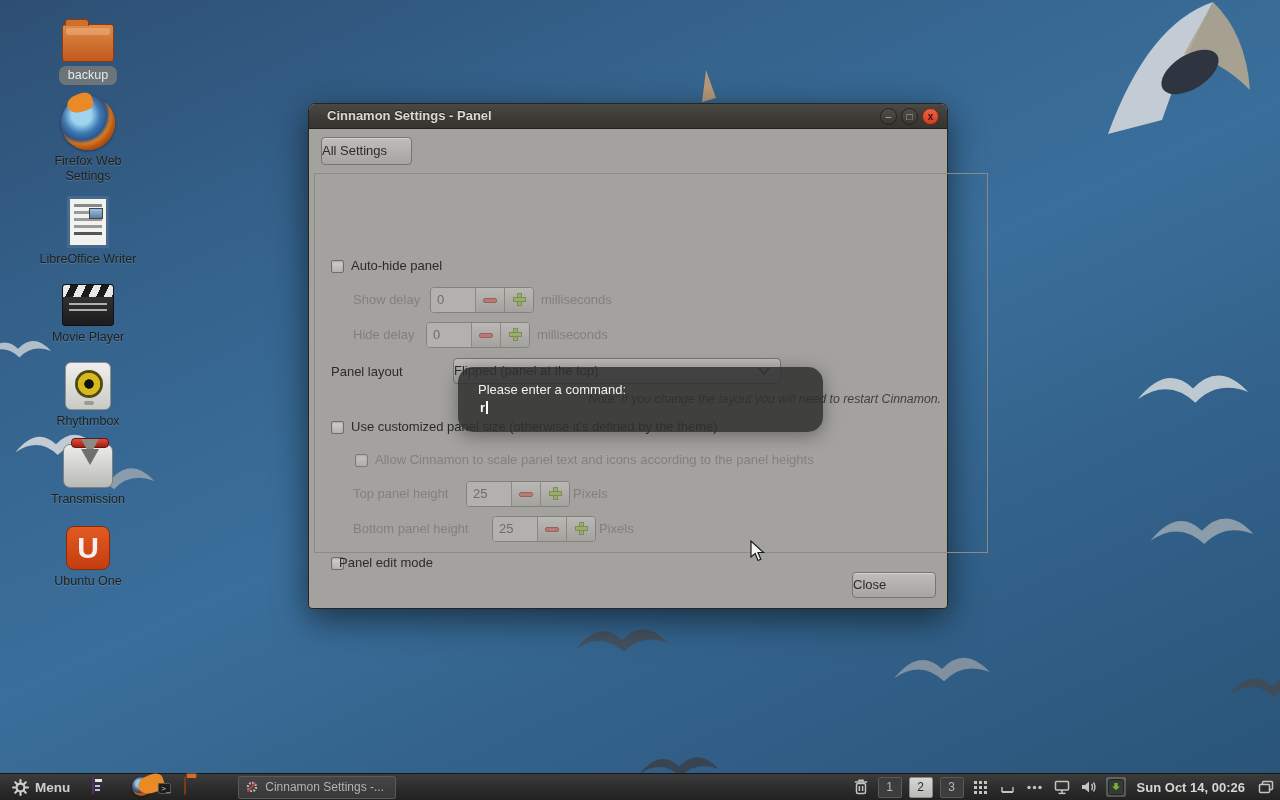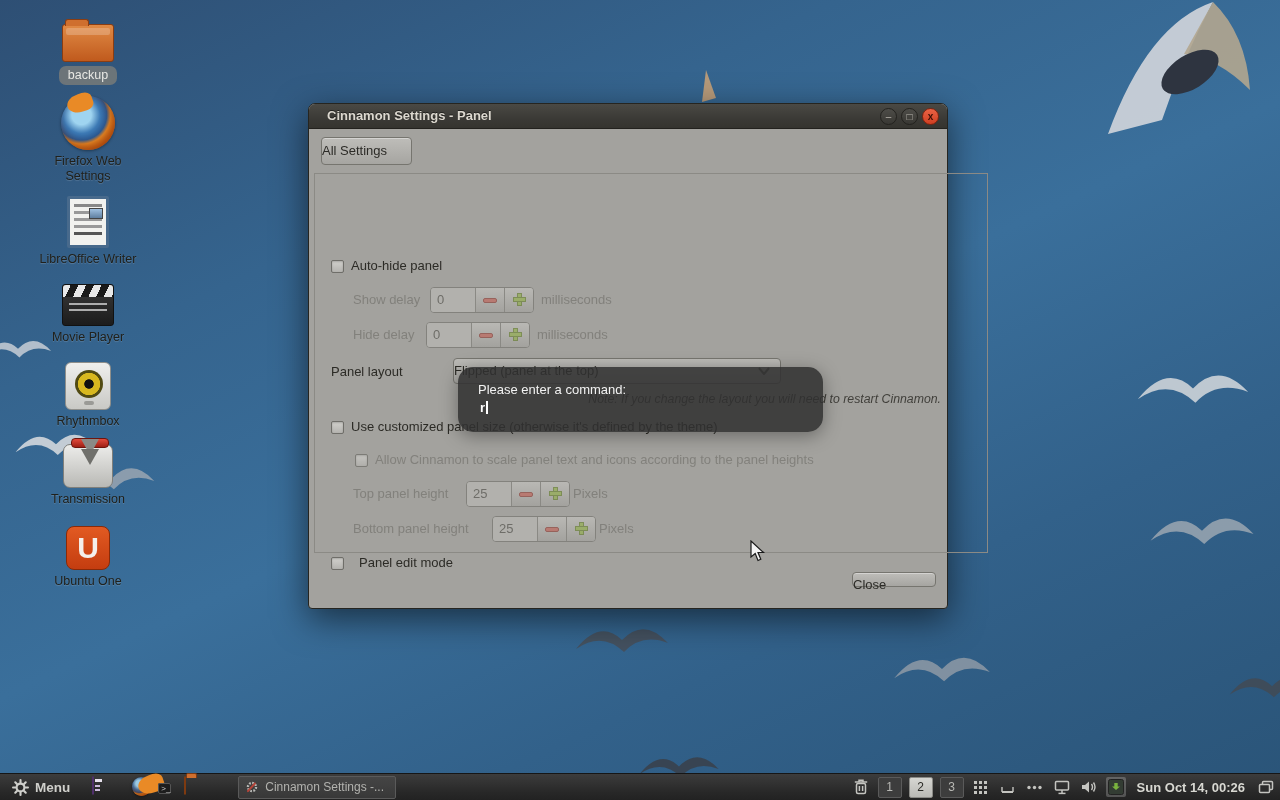--- a/index.html
+++ b/index.html
@@ -69,21 +69,21 @@
   .titlebar .title{position:absolute;left:18px;top:4px;font-size:13px;font-weight:bold;color:#dcd8cf;
        text-shadow:0 -1px 0 rgba(0,0,0,0.5);}
   .winbtns{position:absolute;right:8px;top:4px;display:flex;gap:4px;}
   .winbtn{width:17px;height:17px;border-radius:50%;border:1px solid #23221e;
        background:linear-gradient(#4e4d48,#383733);color:#b9b6ae;font-size:10px;line-height:15px;text-align:center;cursor:default;}
   .winbtn.close{background:linear-gradient(#ea6345,#cf3f22);border-color:#7e2410;color:#3d1006;font-weight:bold;}
 
   .btn{background:linear-gradient(#bebdb9,#a6a5a1);border:1px solid #76756f;border-radius:4px;
        color:#2c2b27;font-size:13px;box-shadow:inset 0 1px 0 rgba(255,255,255,0.35);}
   #all-settings-btn{position:absolute;left:12px;top:33px;width:91px;height:28px;line-height:26px;}
-  #close-btn{position:absolute;left:543px;top:468px;width:84px;height:15px;line-height:24px;}
+  #close-btn{position:absolute;left:543px;top:468px;width:84px;height:26px;line-height:24px;}
 
   .content-frame{position:absolute;left:5px;top:69px;width:674px;height:380px;border:1px solid #8b8a85;}
 
   .row-label{position:absolute;font-size:13px;color:#2c2b26;}
   .row-label.dim{color:#82817c;}
   .checkbox{position:absolute;width:13px;height:13px;border:1px solid #6f6e69;border-radius:2px;
        background:linear-gradient(#d2d1cd,#b4b3af);box-shadow:inset 0 1px 2px rgba(0,0,0,0.2);}
 
   .spinner{position:absolute;display:flex;height:26px;border:1px solid #83827d;border-radius:4px;overflow:hidden;
        background:#aeadA9;}
@@ -289,21 +289,21 @@
       <span class="spin-btn" data-interactable="true">
           <span class="glyph-minus" data-interactable="false"></span>
         </span>
       <span class="spin-btn" data-interactable="true">
           <span class="glyph-plus" data-interactable="false"></span>
         </span>
     </span>
     <span class="row-label dim" style="left:284px;top:347px" data-interactable="false">Pixels</span>
 
     <span class="checkbox" style="left:16px;top:383px" data-interactable="true"></span>
-    <span class="row-label" style="left:44px;top:381px" data-interactable="false">Panel edit mode</span>
+    <span class="row-label" style="left:24px;top:381px" data-interactable="false">Panel edit mode</span>
   </div>
 
   <div id="close-btn" class="btn" data-interactable="true">Close</div>
 </div>
 
 <div id="command-dialog" data-interactable="true">
   <div class="prompt" data-interactable="false">Please enter a command:</div>
   <div class="cmdline" data-interactable="true"><span>r</span><span class="caret" data-interactable="false"></span></div>
 </div>
 

